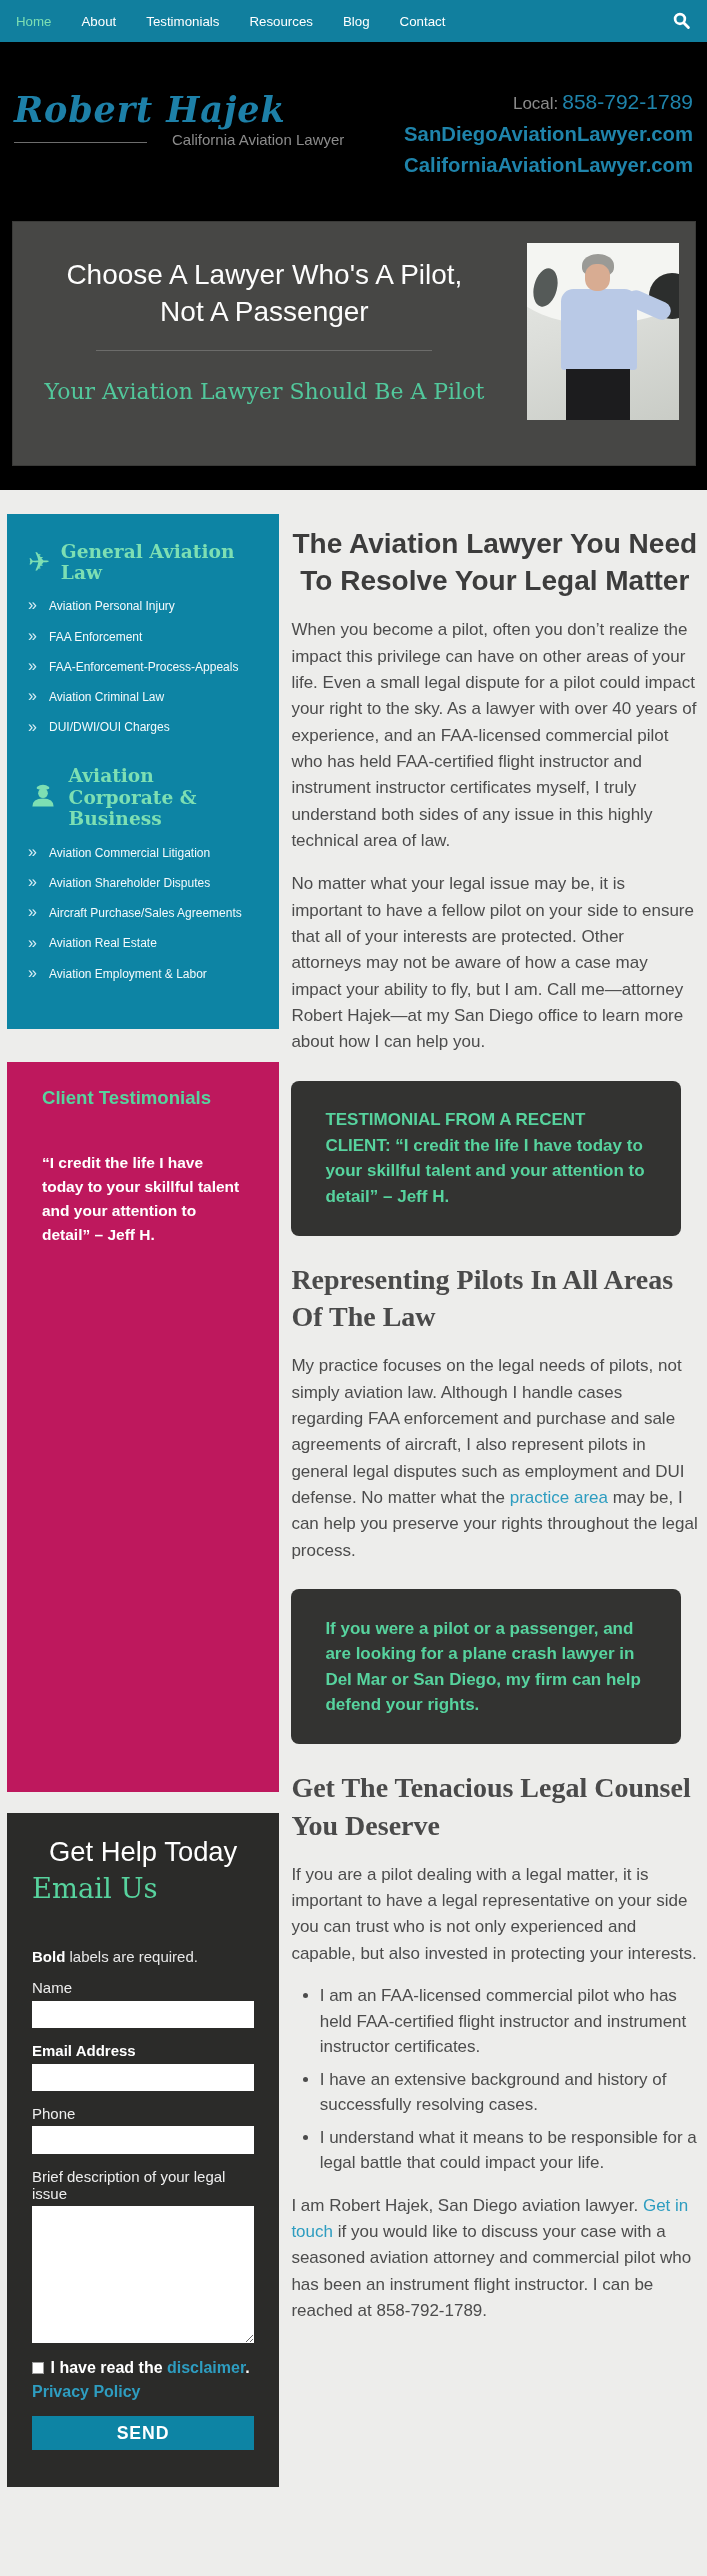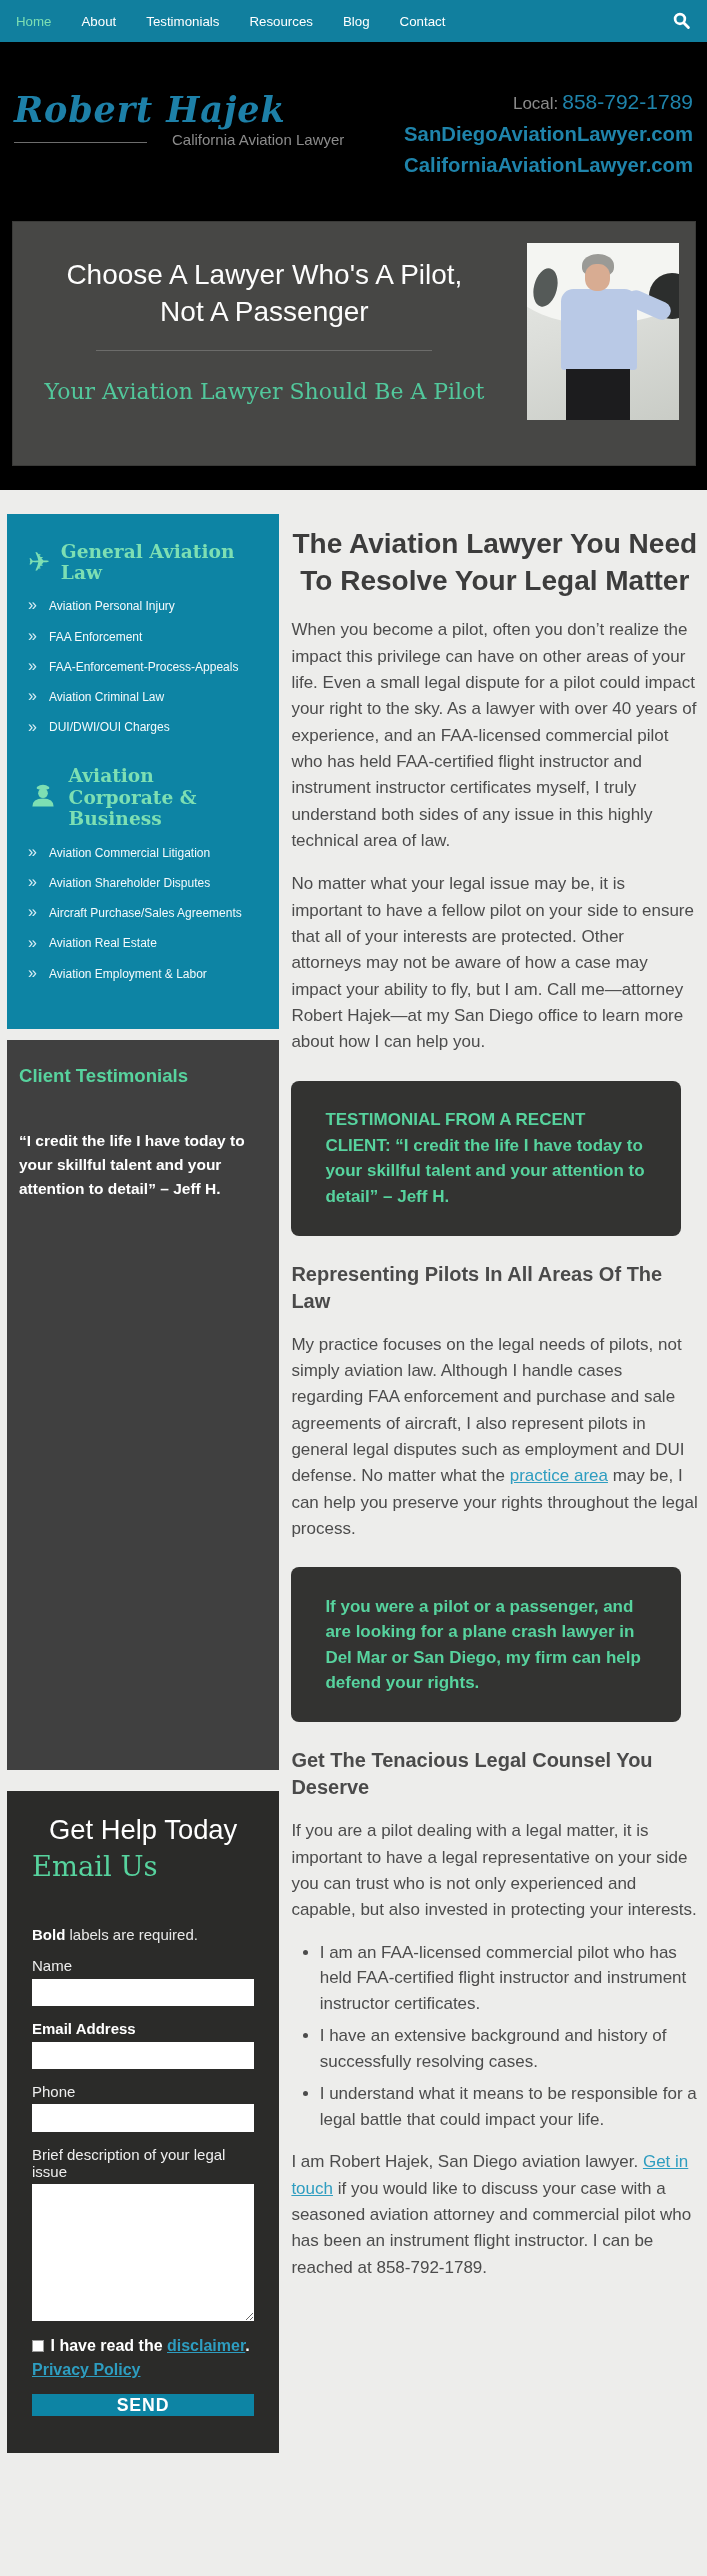--- a/index.html
+++ b/index.html
@@ -67,45 +67,45 @@
   .menu-head .m-icon { color: #7ddfb3; font-size: 26.5px; line-height: 1; flex: 0 0 auto; }
   .menu-head .m-title {
     font-family: "DejaVu Serif", serif; font-weight: bold; font-size: 18.6px;
     color: #7ddfb3; line-height: 1.15;
   }
   .menu-list { list-style: none; margin-top: 14px; }
   .menu-list li { position: relative; padding-left: 21px; margin: 13.3px 0; }
   .menu-list .chev { position: absolute; left: 0; top: -0.9px; color: #d9eef5; font-size: 16px; }
   .menu-list .m-link { color: #f4fafc; font-size: 12px; line-height: 1.25; text-decoration: none; cursor: pointer; text-align: center; }
   
-  .testimonials-box { background: #404040; margin-top: 11px; padding: 25px 12px; height: 730px; }
+  .testimonials-box { background: #be185d; margin-top: 33px; padding: 25px 35px; height: 730px; }
   .testimonials-box .t-title { color: #57d39e; font-size: 18.6px; font-weight: bold; }
   .testimonials-box .t-quote { color: #fff; font-weight: bold; font-size: 15.5px; line-height: 1.55; margin-top: 42px; }
   
   .form-box { background: #2b2b29; margin-top: 21px; padding: 23px 25px 37px; }
   .form-box .f-title { color: #fff; font-size: 27.4px; font-weight: 400; margin-left: 17px; }
   .form-box .f-sub { font-family: "DejaVu Serif", serif; color: #57d39e; font-size: 27.4px; margin-top: 5.3px; font-weight: 400; }
   .form-box .f-note { color: #e8e8e8; font-size: 15px; margin-top: 44px; }
   .form-box .f-note b { color: #fff; }
   .f-label { color: #eee; font-size: 15px; margin-top: 14px; display: block; }
   .f-label.bold { font-weight: bold; color: #fff; }
   .f-input { width: 100%; height: 27.4px; border: none; background: #fff; margin-top: 4.4px; display: block; }
   .f-textarea { width: 100%; height: 137px; border: none; background: #fff; margin-top: 4.4px; display: block; resize: vertical; }
   .f-check-row { margin-top: 14px; color: #fff; font-weight: bold; font-size: 16px; line-height: 1.4; }
   .f-checkbox { display: inline-block; width: 11.5px; height: 11.5px; background: #fff; border: 1.8px solid #9a9a9a; vertical-align: -0.9px; margin-right: 7px; cursor: pointer; }
-  .tlink { color: #2e9dc0; text-decoration: underline; cursor: pointer; }
+  .tlink { color: #2e9dc0; cursor: pointer; }
   .f-privacy { display: inline-block; margin-top: 1.8px; font-weight: bold; font-size: 16px; }
   .f-send {
-    margin-top: 12.4px; width: 100%; height: 22px; background: #0d84a4; color: #fff;
+    margin-top: 12.4px; width: 100%; height: 34px; background: #0d84a4; color: #fff;
     font-weight: bold; font-size: 17.7px; border: none; letter-spacing: 0.9px; cursor: pointer;
     font-family: "Liberation Sans", sans-serif;
   }
   
   .content h1 { color: #3c3c3c; font-size: 28px; line-height: 1.35; font-weight: 600; margin-top: 10.6px; text-align: center; }
-  .content h2 { color: #4a4a4a; font-size: 20px; line-height: 1.35; font-weight: 600; margin-top: 20px; }
+  .content h2 { color: #4a4a4a; font-size: 28px; line-height: 1.35; font-weight: 600; margin-top: 20px; font-family: Liberation Serif, serif; }
   .content p { font-size: 17px; line-height: 1.55; margin-top: 17px; color: #4c4c4c; }
   .callout {
     background: #333331; border-radius: 8px; padding: 26.5px 34px; margin: 25px 17.7px 25px 0;
     color: #57d39e; font-weight: bold; font-size: 17px; line-height: 1.5;
   }
   .content ul { margin: 16px 0 0 8.8px; padding-left: 19.5px; }
   .content li { font-size: 17px; line-height: 1.5; margin-top: 7px; color: #4c4c4c; }
 </style>
 </head>
 <body>

